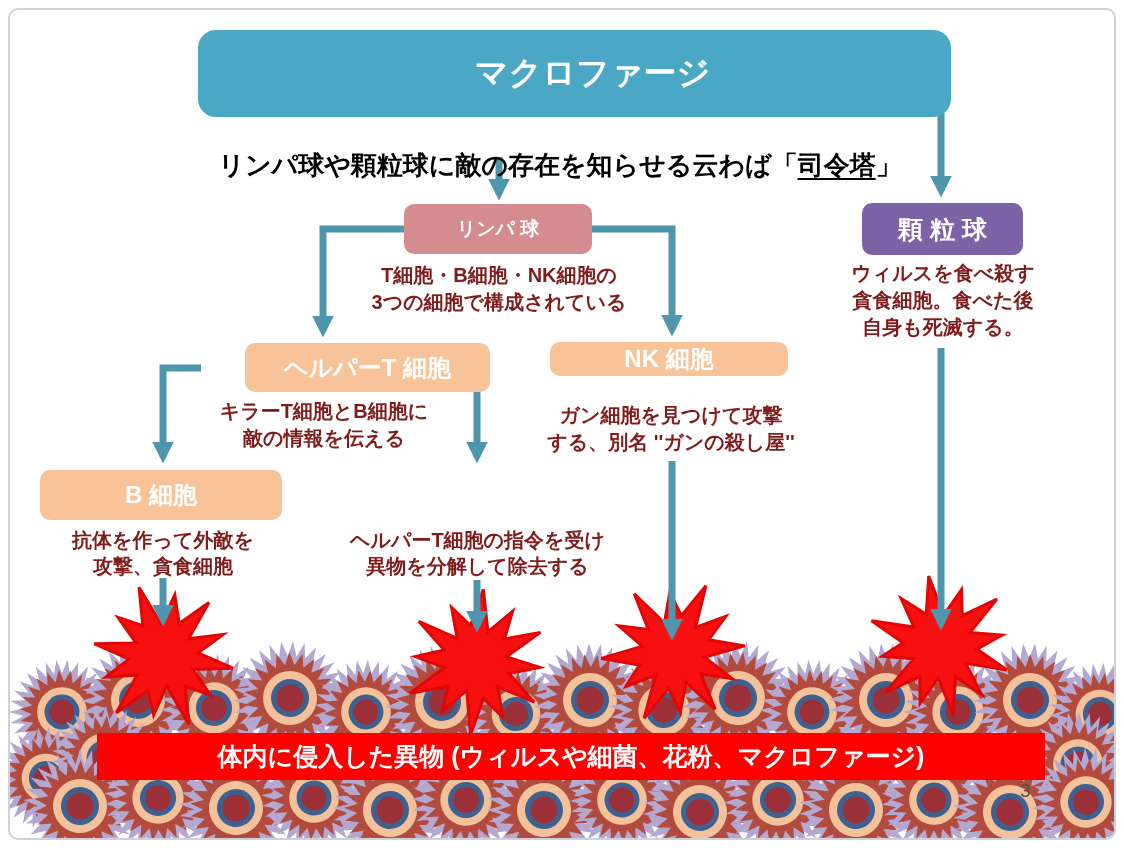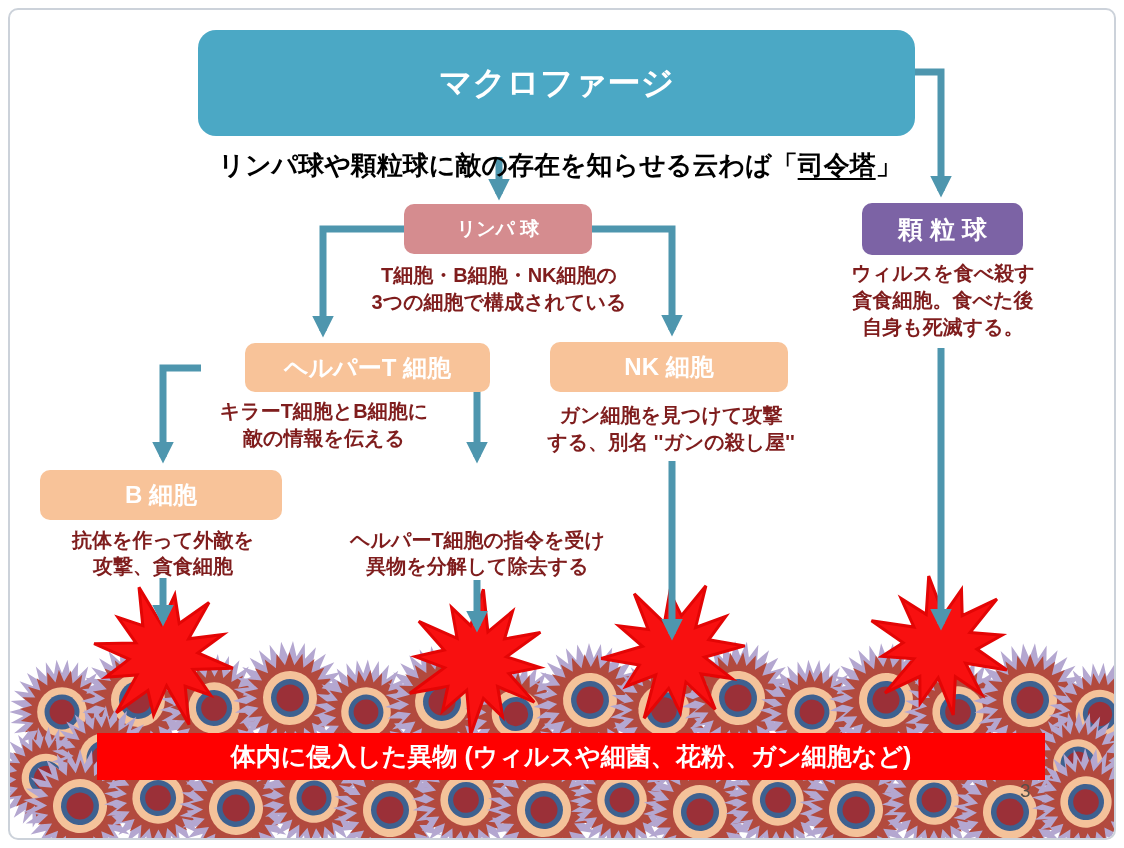--- a/index.html
+++ b/index.html
@@ -7,32 +7,32 @@
          font-family:"Liberation Sans","DejaVu Sans",sans-serif;}
   .frame{position:absolute;inset:8px;border:2px solid #ccd2da;border-radius:10px;
          pointer-events:none;z-index:9;}
   .clip{position:absolute;inset:10px;border-radius:8px;overflow:hidden;z-index:1;}
   .clip svg{position:absolute;left:-10px;top:-10px;}
   .fx{position:absolute;left:0;top:0;z-index:2;}
   .node{position:absolute;color:#fff;font-weight:bold;text-align:center;z-index:3;
         display:flex;align-items:center;justify-content:center;}
   .desc{position:absolute;color:#7f1d1d;font-weight:600;text-align:center;z-index:3;
         white-space:pre-line;font-size:20px;line-height:27px;}
-  .macro{left:198px;top:30px;width:717px;height:106px;border-radius:18px;
-         background:var(--macrophage-box,#4ba8c5);font-size:33px;}
+  .macro{left:198px;top:30px;width:717px;height:87px;border-radius:18px;
+         background:var(--macrophage-box,#4ba8c5);font-size:33px;padding-left:36px;}
   .subtitle{position:absolute;left:140px;top:119px;width:840px;text-align:center;z-index:3;
             color:#000;font-weight:bold;font-size:26px;margin-top:29px;}
   .subtitle .em{text-decoration:underline;text-underline-offset:4px;}
   .lymph{left:404px;top:204px;width:188px;height:50px;border-radius:10px;
          background:var(--lymphocyte-box,#d58c8f);font-size:19px;}
   .gran{left:862px;top:203px;width:161px;height:52px;border-radius:10px;
         background:var(--granulocyte-box,#7c63a5);font-size:25px;}
   .peachbox{background:var(--cell-box,#f8c399);border-radius:10px;font-size:24px;}
   .helper{left:201px;top:343px;width:245px;height:49px;margin-left:44px;}
-  .nk{left:550px;top:342px;width:238px;height:50px;}
+  .nk{left:550px;top:342px;width:238px;height:34px;}
   .bcell{left:40px;top:470px;width:242px;height:50px;}
   .killer{left:355px;top:470px;width:242px;height:51px;}
   .d-lymph{left:368px;top:262px;width:262px;}
   .d-gran{left:833px;top:260px;width:220px;}
   .d-helper{left:203px;top:398px;width:242px;}
   .d-nk{left:535px;top:402px;width:272px;}
   .d-b{left:43px;top:527px;width:240px;font-size:20px;line-height:26px;}
   .d-killer{left:335px;top:527px;width:285px;font-size:20px;line-height:26px;}
   .banner{position:absolute;left:97px;top:733px;width:948px;height:47px;z-index:5;
           background:var(--banner-red,#f00);color:#fff;font-weight:bold;font-size:25px;
@@ -149,19 +149,19 @@
   <div class="node peachbox bcell">
     <span>B 細胞</span>
   </div>
   <div class="desc d-b">抗体を作って外敵を
 攻撃、貪食細胞</div>
 
   <div class="desc d-killer">ヘルパーT細胞の指令を受け
 異物を分解して除去する</div>
 
   <div class="banner">
-    <span>体内に侵入した異物 (ウィルスや細菌、花粉、ガン細胞など)</span>
+    <span>体内に侵入した異物 (ウィルスや細菌、花粉、マクロファージ)</span>
   </div>
 
   <div class="pagenum">3</div>
 
   <div class="frame"></div>
 </div>
 
 </body></html>

